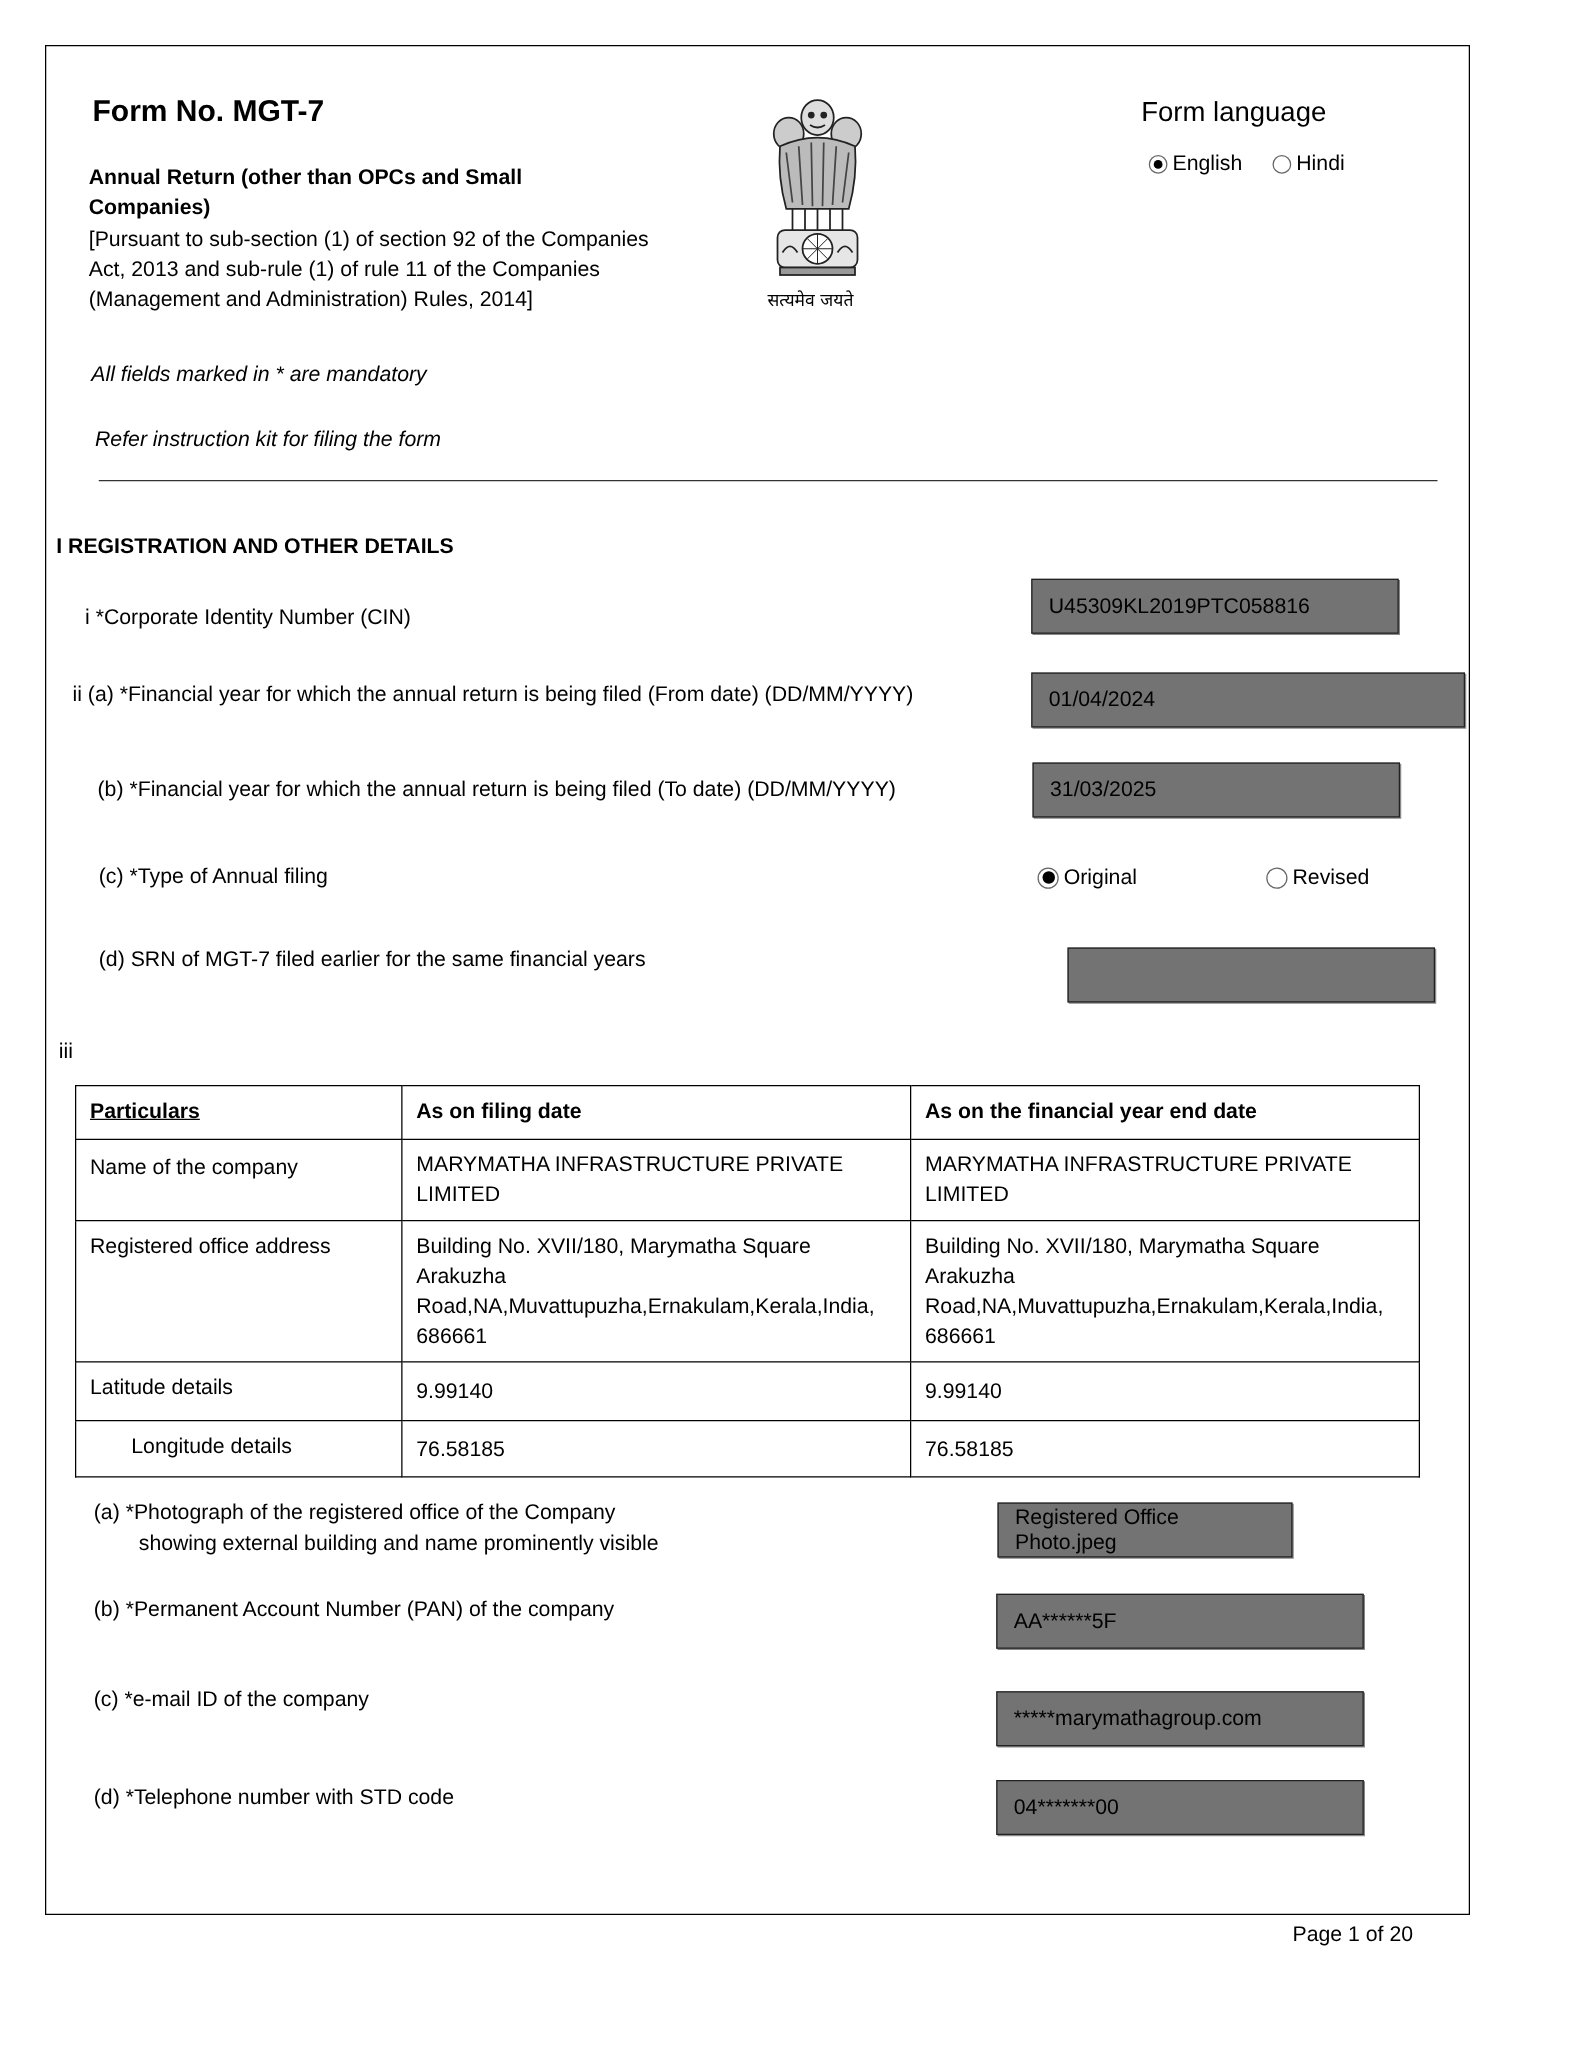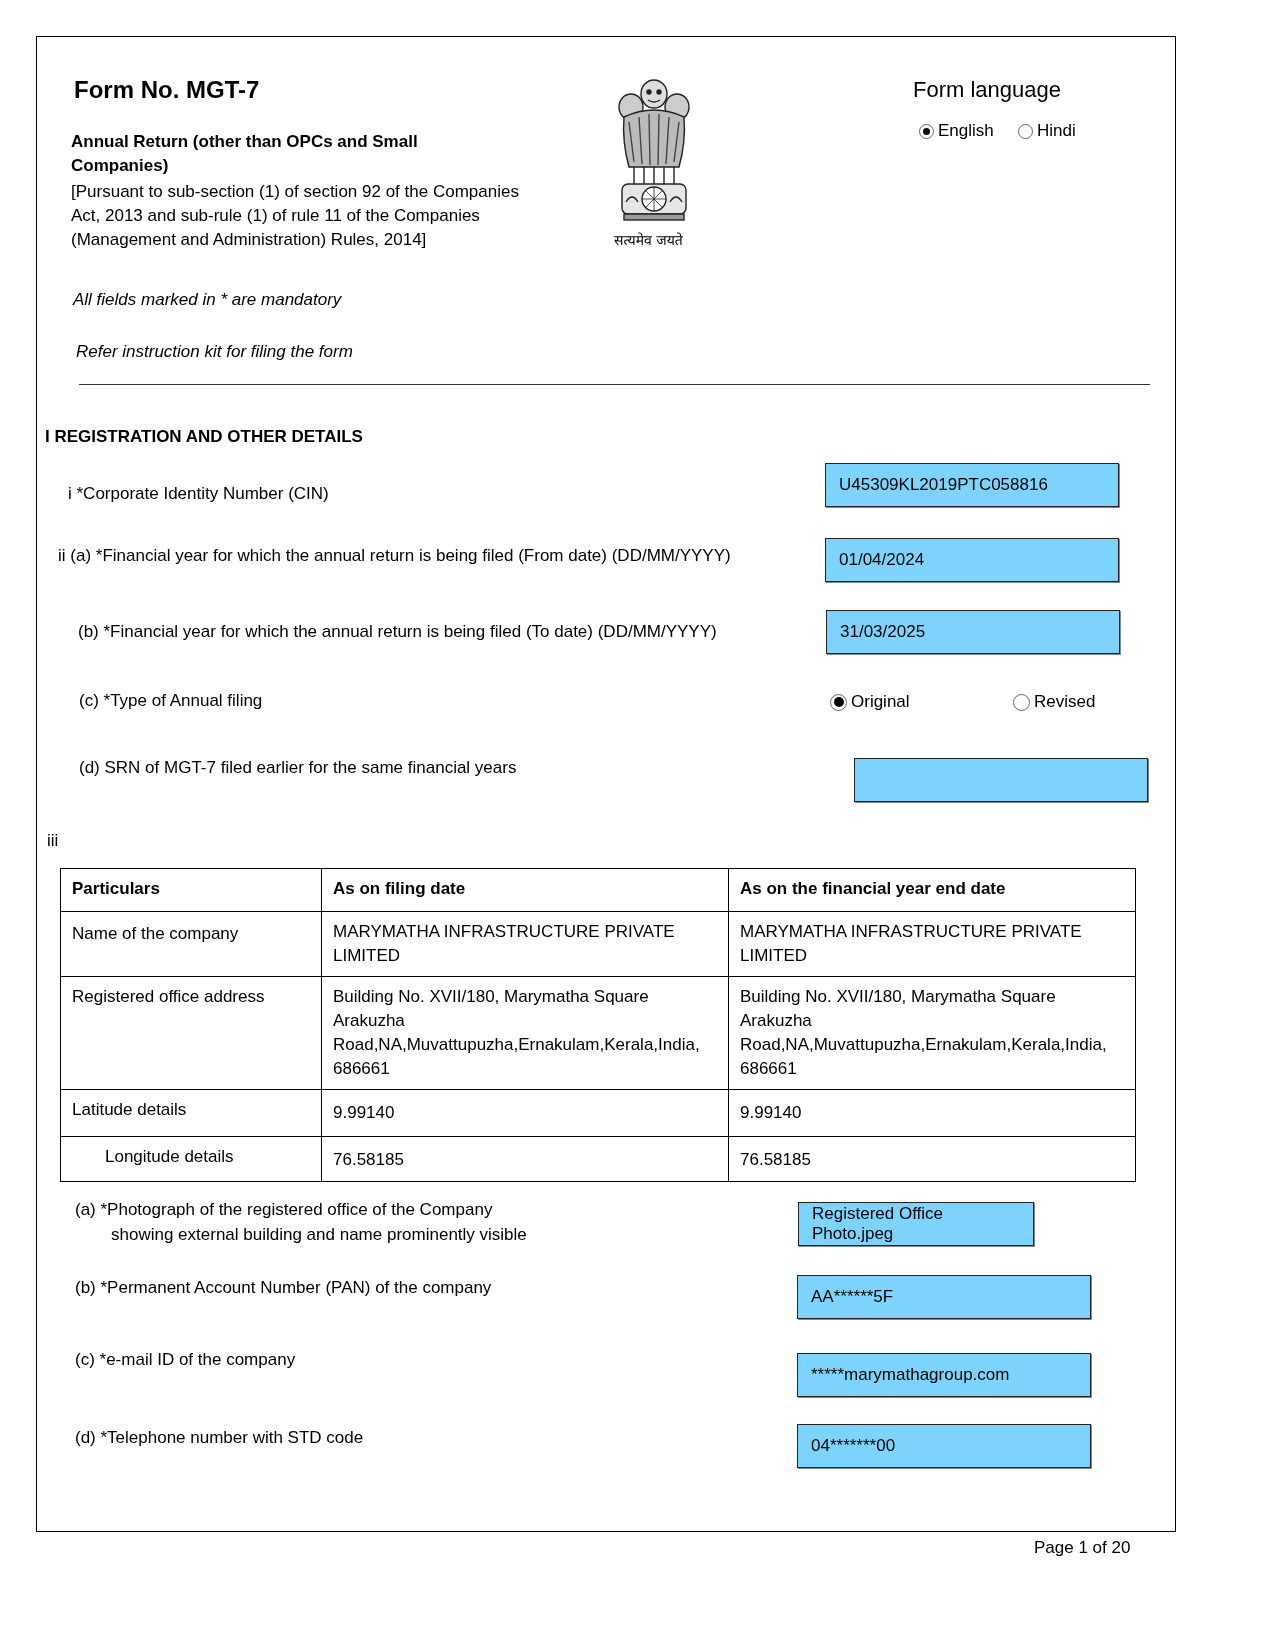--- a/index.html
+++ b/index.html
@@ -18,26 +18,26 @@
 
   .lang-title { left: 913px; top: 77px; font-size: 22px; }
   .radio { display: inline-block; width: 15px; height: 15px; border: 1.3px solid #666; border-radius: 50%; box-sizing: border-box; position: relative; vertical-align: -2px; background: #fff; }
   .radio.on::after { content: ""; position: absolute; left: 3px; top: 3px; width: 7px; height: 7px; border-radius: 50%; background: #000; }
   .radio.big { width: 17px; height: 17px; }
   .radio.big.on::after { left: 2.5px; top: 2.5px; width: 10px; height: 10px; }
   .radio-opt { position: absolute; display: flex; align-items: center; gap: 4px; font-size: 17px; cursor: pointer; }
 
   .section-head { left: 45px; top: 427px; font-weight: bold; font-size: 17px; }
   .label { font-size: 17px; }
-  .field { position: absolute; border: 1.3px solid #222; box-sizing: border-box; background: #7dd3fc; padding: 0 13px; display: flex; align-items: center; font-size: 17px; box-shadow: 1px 1px 0 #888; }
+  .field { position: absolute; border: 1.3px solid #222; box-sizing: border-box; background: #737373; padding: 0 13px; display: flex; align-items: center; font-size: 17px; box-shadow: 1px 1px 0 #888; }
 
   table.particulars { position: absolute; left: 60px; top: 868px; width: 1076px; border-collapse: collapse; font-size: 17px; }
   table.particulars th, table.particulars td { border: 1.5px solid #000; text-align: left; vertical-align: top; padding: 8px 11px; line-height: 24px; white-space: normal; }
   table.particulars th { font-weight: bold; padding-top: 8px; padding-bottom: 10px; }
-  .col1 { width: 238px; }
+  .col1 { width: 238px; text-decoration: underline; }
   .col2 { width: 384px; }
   .page-num { left: 1034px; top: 1538px; font-size: 17px; }
 </style>
 </head>
 <body>
 
 <div class="page-frame"></div>
 
 <div class="abs form-no">Form No. MGT-7</div>
 <div class="abs subtitle">Annual Return (other than OPCs and Small Companies)</div>
@@ -82,21 +82,21 @@
   <span class="radio"></span>
   <span>Hindi</span>
 </div>
 
 <div class="abs section-head">I REGISTRATION AND OTHER DETAILS</div>
 
 <div class="abs label" style="left:68px; top:484px;">i *Corporate Identity Number (CIN)</div>
 <div class="field" style="left:825px; top:463px; width:294px; height:44px;">U45309KL2019PTC058816</div>
 
 <div class="abs label" style="left:58px; top:546px;">ii  (a) *Financial year for which the annual return is being filed (From date) (DD/MM/YYYY)</div>
-<div class="field" style="left:825px; top:538px; width:294px; height:44px;">01/04/2024</div>
+<div class="field" style="left:825px; top:538px; width:347px; height:44px;">01/04/2024</div>
 
 <div class="abs label" style="left:78px; top:622px;">(b) *Financial year for which the annual return is being filed (To date) (DD/MM/YYYY)</div>
 <div class="field" style="left:826px; top:610px; width:294px; height:44px;">31/03/2025</div>
 
 <div class="abs label" style="left:79px; top:691px;">(c) *Type of Annual filing</div>
 <div class="radio-opt" style="left:830px; top:692px;">
   <span class="radio big on"></span>
   <span>Original</span>
 </div>
 <div class="radio-opt" style="left:1013px; top:692px;">

